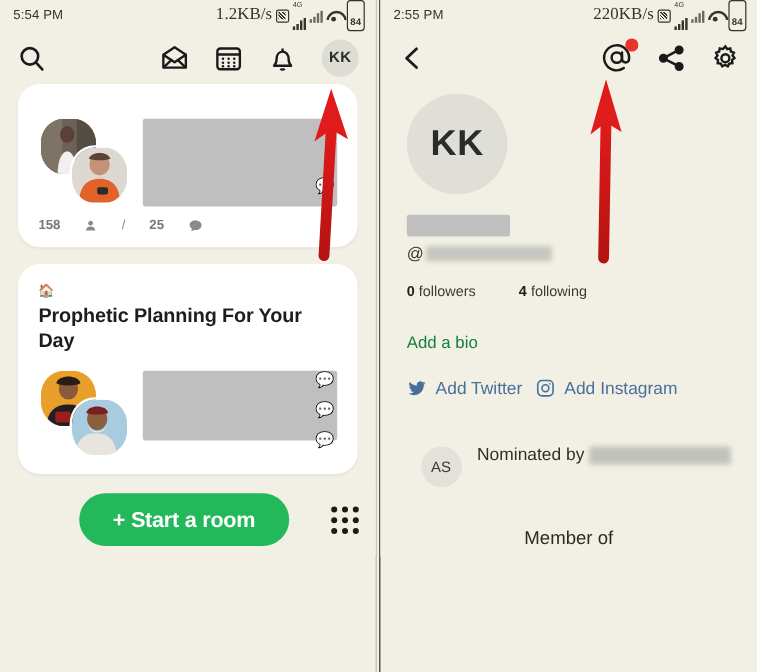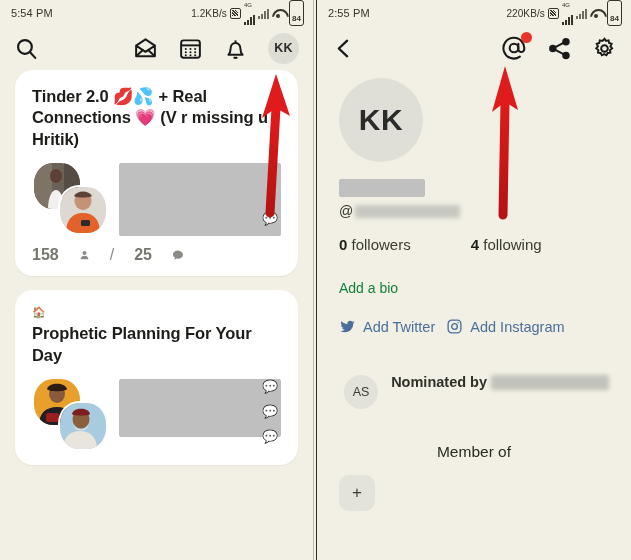--- a/index.html
+++ b/index.html
@@ -3,34 +3,34 @@
 <meta charset="utf-8">
 <style>
   * { box-sizing: border-box; margin: 0; padding: 0; }
   html, body {
     width: 631px; height: 560px;
     font-family: "Liberation Sans", sans-serif;
     background: #f2f0e4;
     overflow: hidden;
   }
   .screens { display: flex; width: 631px; height: 560px; }
-  .panel { position: relative; background: #f2f0e4; height: 560px; overflow: hidden; }
+  .panel { position: relative; background: #f2f0e4; height: 464px; overflow: hidden; }
   .panel-left  { width: 313px; }
   .divider { width: 4px; height: 560px; background: #f2f0e4; border-left: 1px solid #bdbab0;
              border-right: 1px solid #2c2c2c; }
   .panel-right { width: 314px; }
 
   
   .statusbar {
     height: 26px; display: flex; align-items: center; justify-content: space-between;
     padding: 0 9px 0 11px; font-size: 10.5px; color: #3a382f; letter-spacing: .1px;
   }
   .sb-left { font-size: 11px; color: #35332b; }
   .sb-right { display: flex; align-items: center; gap: 3px; }
-  .sb-speed { font-size: 10px; color: #35332b; }
+  .sb-speed { font-size: 14px; color: #35332b; font-family: Liberation Serif, serif; }
   .ic-sq { width: 11px; height: 11px; border: 1.4px solid #35332b; border-radius: 2px;
            display:inline-block; position: relative; }
   .ic-sq::after{ content:""; position:absolute; left:1.5px; top:1.5px; width:6px; height:6px;
            background: repeating-linear-gradient(45deg,#35332b 0 1px,transparent 1px 2px); }
   .bars { display:flex; align-items:flex-end; gap:1px; height:11px; }
   .bars i { width:2px; background:#35332b; display:block; }
   .bars i:nth-child(1){height:3px}.bars i:nth-child(2){height:5px}
   .bars i:nth-child(3){height:7.5px}.bars i:nth-child(4){height:10px}
   .bars.dim i { background:#6e6c62; }
   .sup { font-size:6px; vertical-align:top; color:#35332b; margin-right:-1px;}
@@ -69,21 +69,21 @@
                 letter-spacing:-.1px; }
   .card-body { display:flex; margin-top:11px; gap:9px; min-height:76px; }
   .avstack { position:relative; width:78px; height:74px; flex:0 0 78px; }
   .av { position:absolute; width:50px; height:50px; border-radius:42% 42% 42% 42%/45% 45% 45% 45%;
         border:2.5px solid #fff; overflow:hidden; }
   .av.a1 { left:0; top:0; }
   .av.a2 { left:26px; top:24px; }
   .namecol { flex:1; position:relative; padding-top:2px; }
   .nameblock { height:73px; width:100%; background:#bfbfbf; border-radius:2px; }
   .bubble { position:absolute; right:2px; color:#c9c9c9; font-size:13px; }
-  .stats { margin-top:9px; font-size:16px; color:#8b8b86; display:flex; align-items:center;
+  .stats { margin-top:9px; font-size:11px; color:#8b8b86; display:flex; align-items:center;
            gap:20px; font-weight:500; }
   .stats .num { color:#77776f; font-weight:600; }
 
   
   .bottom-bar { position:absolute; left:0; right:0; bottom:0; height:62px;
                 background:#f2f0e4; display:flex; align-items:center; padding:0 14px; }
   .start-room {
     background:#23b85a; color:#fff; border:none; border-radius:26px;
     height:44px; padding:0 28px; font-size:18px; font-weight:700; cursor:pointer;
     display:flex; align-items:center; gap:8px; margin:0 auto 0 52px;
@@ -97,32 +97,32 @@
   .profile { padding: 8px 22px 0 22px; }
   .p-avatar { width:84px; height:84px; border-radius:50%; background:#dfdfd8;
               display:flex; align-items:center; justify-content:center;
               font-size:30px; font-weight:600; color:#2b2b2b; letter-spacing:.5px; }
   .p-name-redact { width:86px; height:18px; background:#c0c0c0; border-radius:2px;
                    margin-top:17px; }
   .p-handle { margin-top:6px; display:flex; align-items:center; gap:2px;
               font-size:14px; color:#33322c; }
   .p-handle-redact { width:105px; height:13px; background:#c7c7c1; border-radius:2px;
                      filter: blur(2.2px); }
-  .p-counts { margin-top:17px; display:flex; gap:60px; font-size:15px; color:#3b3a33; }
+  .p-counts { margin-top:17px; display:flex; gap:36px; font-size:12px; color:#3b3a33; }
   .p-counts b { font-weight:700; color:#1e1e1a; }
   .addbio { margin-top:27px; font-size:14px; color:#15803d; cursor:pointer; }
   .socials { margin-top:22px; display:flex; gap:11px; align-items:center; }
   .social { display:flex; align-items:center; gap:7px; color:#4a6f9c; font-size:14.5px;
             cursor:pointer; }
   .joined { margin-top:36px; display:flex; align-items:flex-start; gap:13px;justify-content:flex-end; }
   .sm-av { width:34px; height:34px; border-radius:50%; background:#e2e2db; flex:0 0 34px;
            display:flex; align-items:center; justify-content:center; font-size:12.5px;
            color:#3a3a33; font-weight:500; margin-top:4px; }
   .joined-text { font-size:14.5px; color:#30302a; line-height:1.55; }
-  .nom-line { display:flex; align-items:center; gap:4px;font-weight:bold; }
+  .nom-line { display:flex; align-items:center; gap:4px; }
   .nom-redact { width:118px; height:15px; background:#c2c2bc; border-radius:2px;
                 filter: blur(2px); display:inline-block; }
   .memberof { margin-top:34px; font-size:15.5px; color:#2b2b25;text-align:center; }
   .plus-box { margin-top:14px; width:36px; height:36px; border-radius:10px; background:#e3e3dc;
               display:flex; align-items:center; justify-content:center; font-size:17px;
               color:#3a3a33; cursor:pointer; }
 
   
   .arrow { position:absolute; pointer-events:none; }
   .arrow-l { left:246px; top:68px; }
@@ -198,21 +198,20 @@
         </button>
         <div class="avatar-hdr">
           <span>KK</span>
         </div>
       </div>
     </div>
 
     <div class="feed">
 
       <div class="card">
-        <div class="card-title">Tinder 2.0 💋💦 + Real Connections 💗 (V r missing u Hritik)</div>
         <div class="card-body">
           <div class="avstack">
             <div class="av a1">
               <svg width="46" height="46" viewBox="0 0 46 46">
                   <rect width="46" height="46" fill="#6b6257"></rect>
                   <rect x="0" y="0" width="18" height="46" fill="#7d7466"></rect>
                   <rect x="30" y="0" width="16" height="46" fill="#554d44"></rect>
                   <ellipse cx="22" cy="13" rx="6" ry="7" fill="#5a4036"></ellipse>
                   <path d="M14 46c0-12 4-19 8-19s8 7 8 19z" fill="#f2f0ee"></path>
                 </svg>
@@ -275,20 +274,34 @@
           <div class="namecol">
             <div class="nameblock" style="height:58px;"></div>
             <span class="bubble" style="top:2px;">💬</span>
             <span class="bubble" style="top:27px;">💬</span>
             <span class="bubble" style="top:52px;">💬</span>
           </div>
         </div>
       </div>
     </div>
 
+    <div class="bottom-bar">
+      <button class="start-room">+ Start a room</button>
+      <div class="grid-ic">
+        <i></i>
+          <i></i>
+          <i></i>
+          <i></i>
+          <i></i>
+          <i></i>
+          <i></i>
+          <i></i>
+          <i></i>
+      </div>
+    </div>
 
     <svg class="arrow arrow-l" width="52" height="150" viewBox="0 0 52 150">
       <defs>
           <linearGradient id="gl" x1="0" y1="0" x2="0" y2="1">
         <stop offset="0%" stop-color="#e01b1b"></stop>
             <stop offset="100%" stop-color="#b51212"></stop>
       </linearGradient>
         </defs>
       <path d="M24 145 L30 40" stroke="url(#gl)" stroke-width="9" stroke-linecap="round"></path>
       <path d="M30 6 L44 48 L30 40 L16 50 Z" fill="#e01b1b"></path>

